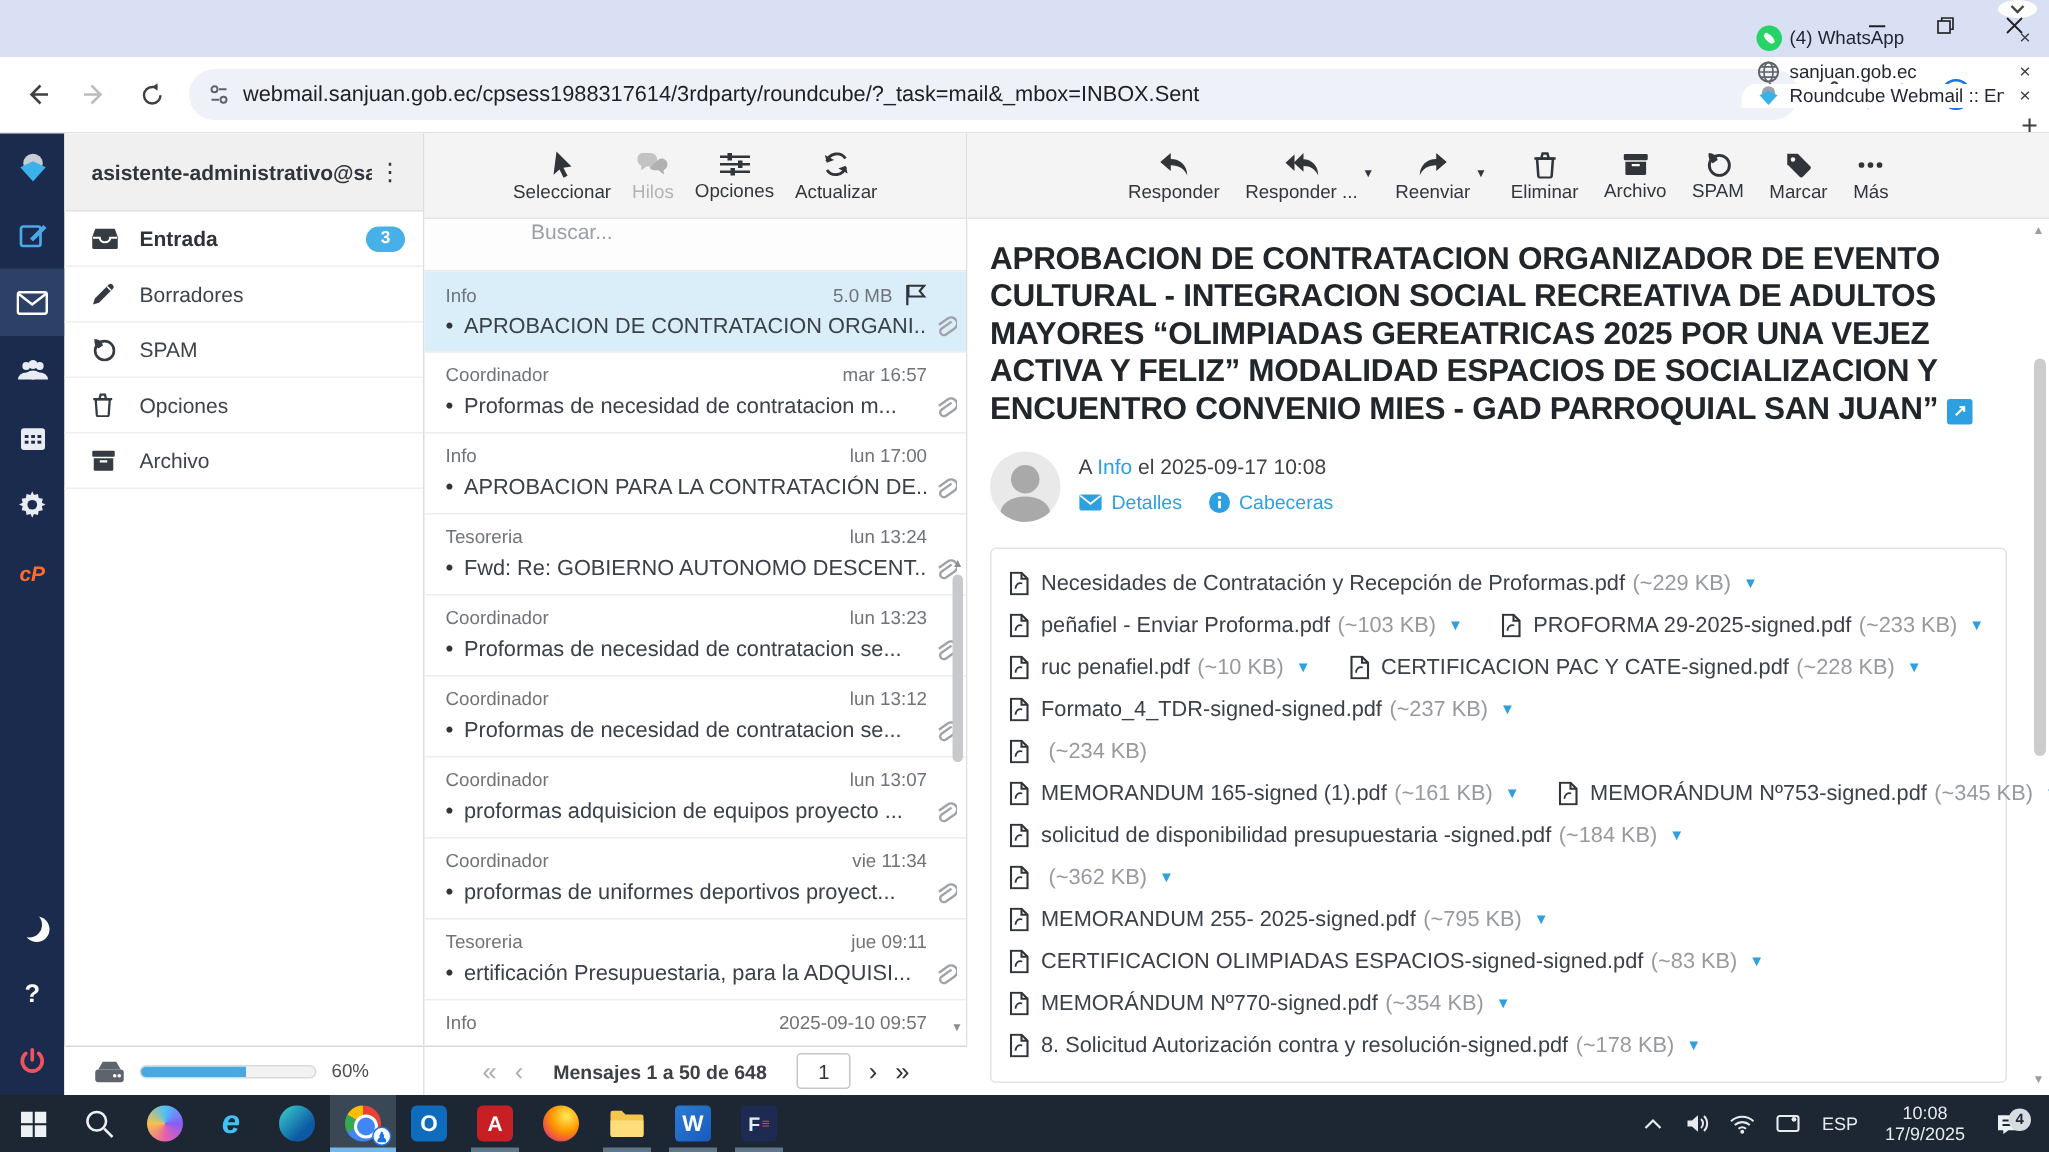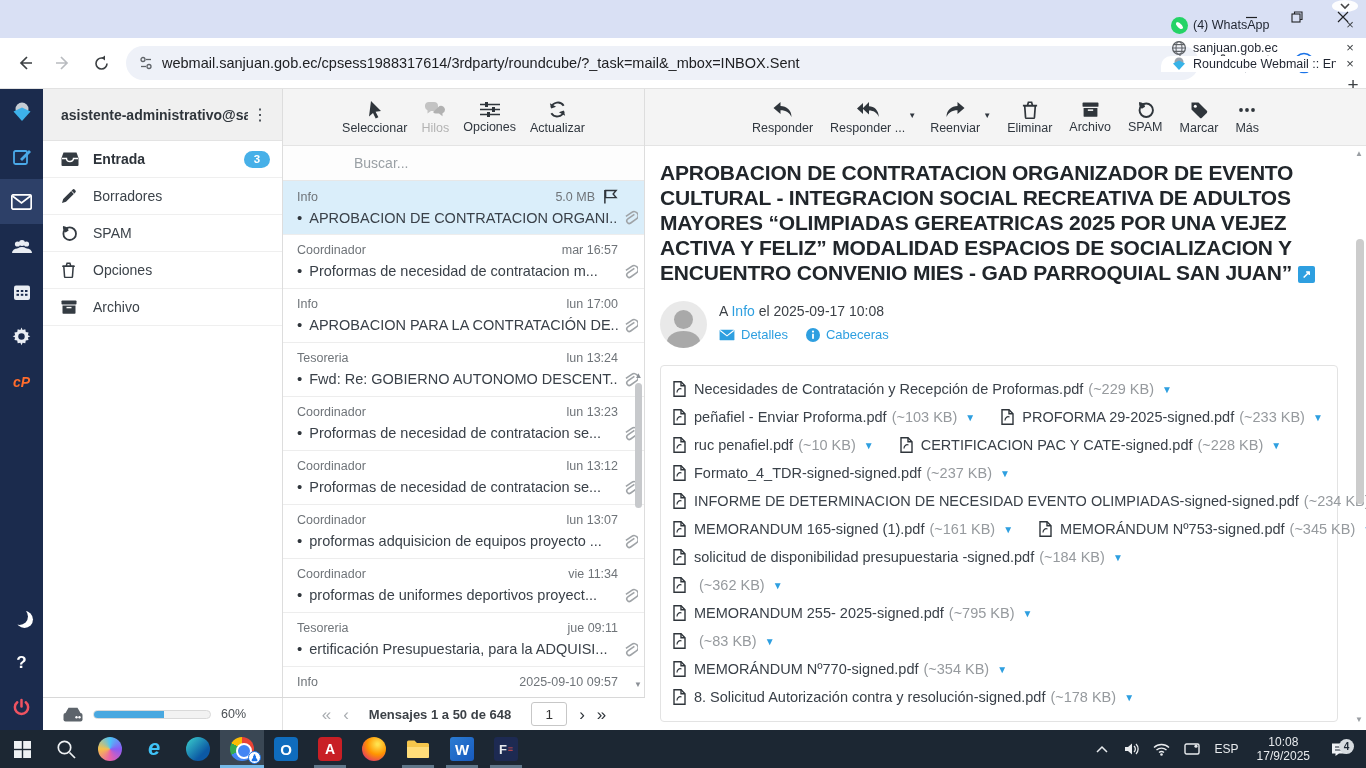--- a/index.html
+++ b/index.html
@@ -51,21 +51,21 @@
   .folder.bold { font-weight:bold; color:#2d333a; }
   .badge { margin-left:auto; background:#47b0e8; color:#fff; font-size:11.5px; font-weight:bold; min-width:26px; height:17px; border-radius:9px; text-align:center; line-height:17px; padding:0 6px; }
 
   
   .list { width:362px; flex:0 0 362px; border-right:1px solid #ddd; display:flex; flex-direction:column; position:relative; }
   .ltoolbar { height:57px; background:#f4f4f4; border-bottom:1px solid #e4e4e4; display:flex; align-items:center; justify-content:center; gap:14px; }
   .tbtn { display:flex; flex-direction:column; align-items:center; color:#30373f; font-size:12.5px; gap:3px; position:relative; }
   .tbtn .lab { line-height:12px; }
   .tbtn.dis { color:#b3b3b3; }
   .ddc { font-size:8px; color:#30373f; position:absolute; right:-11px; top:10px; }
-  .searchrow { height:35px; display:flex; align-items:center; padding:0 10px 0 14px; border-bottom:1px solid #e7e7e7; background:#fdfdfd;gap:47px; }
+  .searchrow { height:35px; display:flex; align-items:flex-start; padding:0 10px 0 14px; border-bottom:1px solid #e7e7e7; background:#fdfdfd;gap:47px; }
   .searchrow input { flex:1; border:none; outline:none; background:transparent; font-size:14px; color:#444; margin-left:10px; font-family:"Liberation Sans",sans-serif; }
   .searchrow input::placeholder { color:#9aa0a5; }
   .rows { height:516px; overflow:hidden; position:relative; }
   .mrow { height:54px; padding:8px 26px 0 14px; border-bottom:1px solid #ededed; position:relative; }
   .mrow.sel { background:#daeefa; }
   .l1 { display:flex; align-items:center; font-size:12.5px; color:#6f7479; }
   .l1 .sndr { flex:1; white-space:nowrap; overflow:hidden; }
   .l1 .dte { color:#6f7479; }
   .l2 { display:flex; align-items:center; margin-top:5px; font-size:14.5px; color:#3a4149; }
   .l2 .dot { font-size:15px; margin-right:7px; color:#2f353b; }
@@ -792,21 +792,20 @@
           </div>
           <div class="attrow">
             <span class="attitem">
                 <span class="fic">
                   <svg width="13" height="16" viewBox="0 0 13 16">
                     <path d="M1 0.8 h7 L12 4.8 V15.2 H1 Z" fill="none" stroke="#2f353b" stroke-width="1.4"></path>
                     <path d="M8 0.8 V4.8 H12" fill="none" stroke="#2f353b" stroke-width="1.4"></path>
                     <path d="M4 11.5 c0-2.5 2-4.5 4.5-3.5" fill="none" stroke="#2f353b" stroke-width="1.2"></path>
                   </svg>
                 </span>
-                <span class="attname">INFORME DE DETERMINACION DE NECESIDAD EVENTO OLIMPIADAS-signed-signed.pdf</span>
                 <span class="attsize">(~234 KB)</span>
               </span>
           </div>
           <div class="attrow">
             <span class="attitem">
                 <span class="fic">
                   <svg width="13" height="16" viewBox="0 0 13 16">
                     <path d="M1 0.8 h7 L12 4.8 V15.2 H1 Z" fill="none" stroke="#2f353b" stroke-width="1.4"></path>
                     <path d="M8 0.8 V4.8 H12" fill="none" stroke="#2f353b" stroke-width="1.4"></path>
                     <path d="M4 11.5 c0-2.5 2-4.5 4.5-3.5" fill="none" stroke="#2f353b" stroke-width="1.2"></path>
@@ -872,20 +871,21 @@
           </div>
           <div class="attrow">
             <span class="attitem">
                 <span class="fic">
                   <svg width="13" height="16" viewBox="0 0 13 16">
                     <path d="M1 0.8 h7 L12 4.8 V15.2 H1 Z" fill="none" stroke="#2f353b" stroke-width="1.4"></path>
                     <path d="M8 0.8 V4.8 H12" fill="none" stroke="#2f353b" stroke-width="1.4"></path>
                     <path d="M4 11.5 c0-2.5 2-4.5 4.5-3.5" fill="none" stroke="#2f353b" stroke-width="1.2"></path>
                   </svg>
                 </span>
+                <span class="attname">CERTIFICACION OLIMPIADAS ESPACIOS-signed-signed.pdf</span>
                 <span class="attsize">(~83 KB)</span>
                 <span class="attdd">▼</span>
               </span>
           </div>
           <div class="attrow">
             <span class="attitem">
                 <span class="fic">
                   <svg width="13" height="16" viewBox="0 0 13 16">
                     <path d="M1 0.8 h7 L12 4.8 V15.2 H1 Z" fill="none" stroke="#2f353b" stroke-width="1.4"></path>
                     <path d="M8 0.8 V4.8 H12" fill="none" stroke="#2f353b" stroke-width="1.4"></path>

